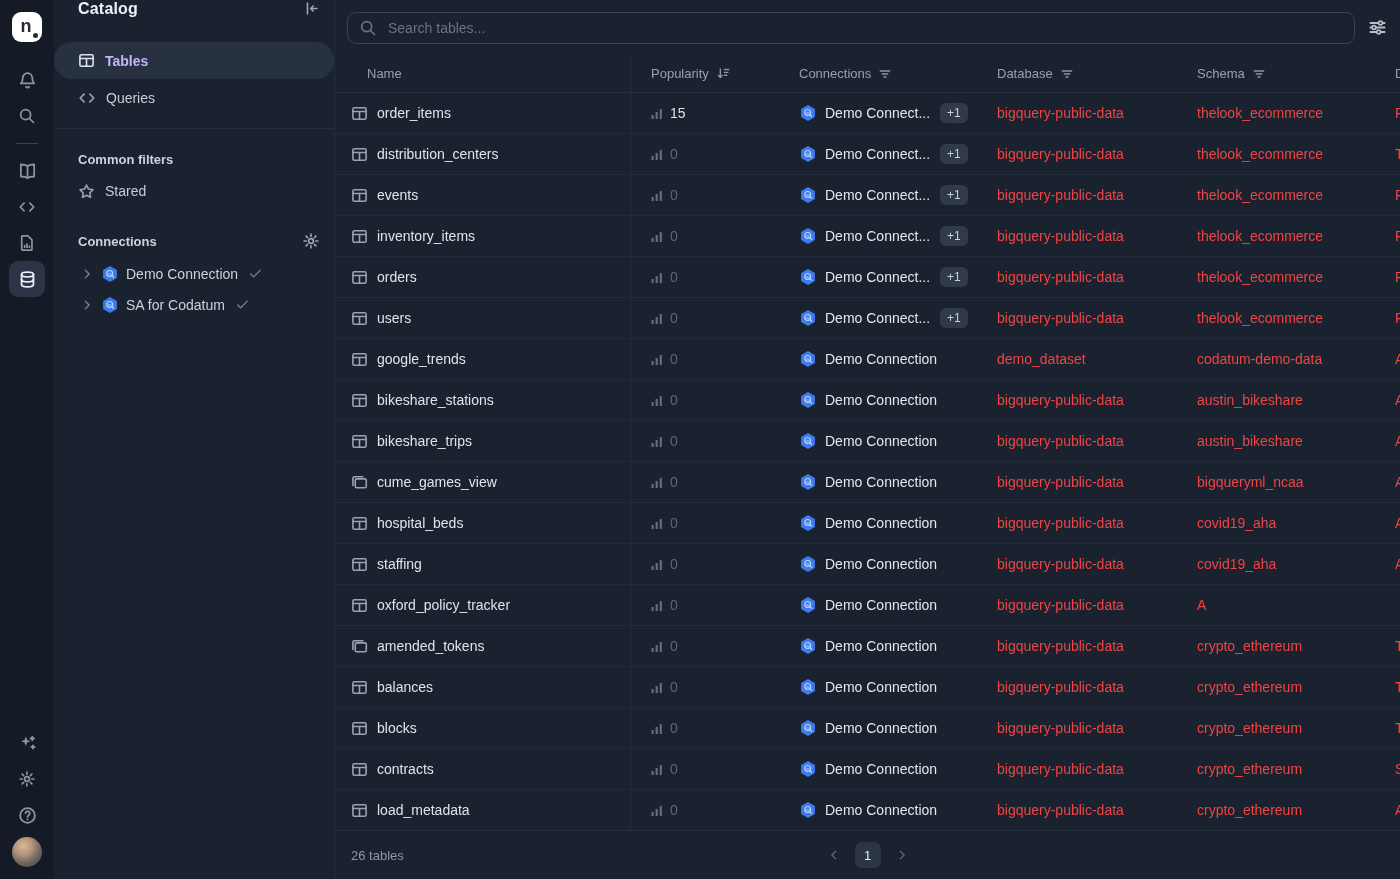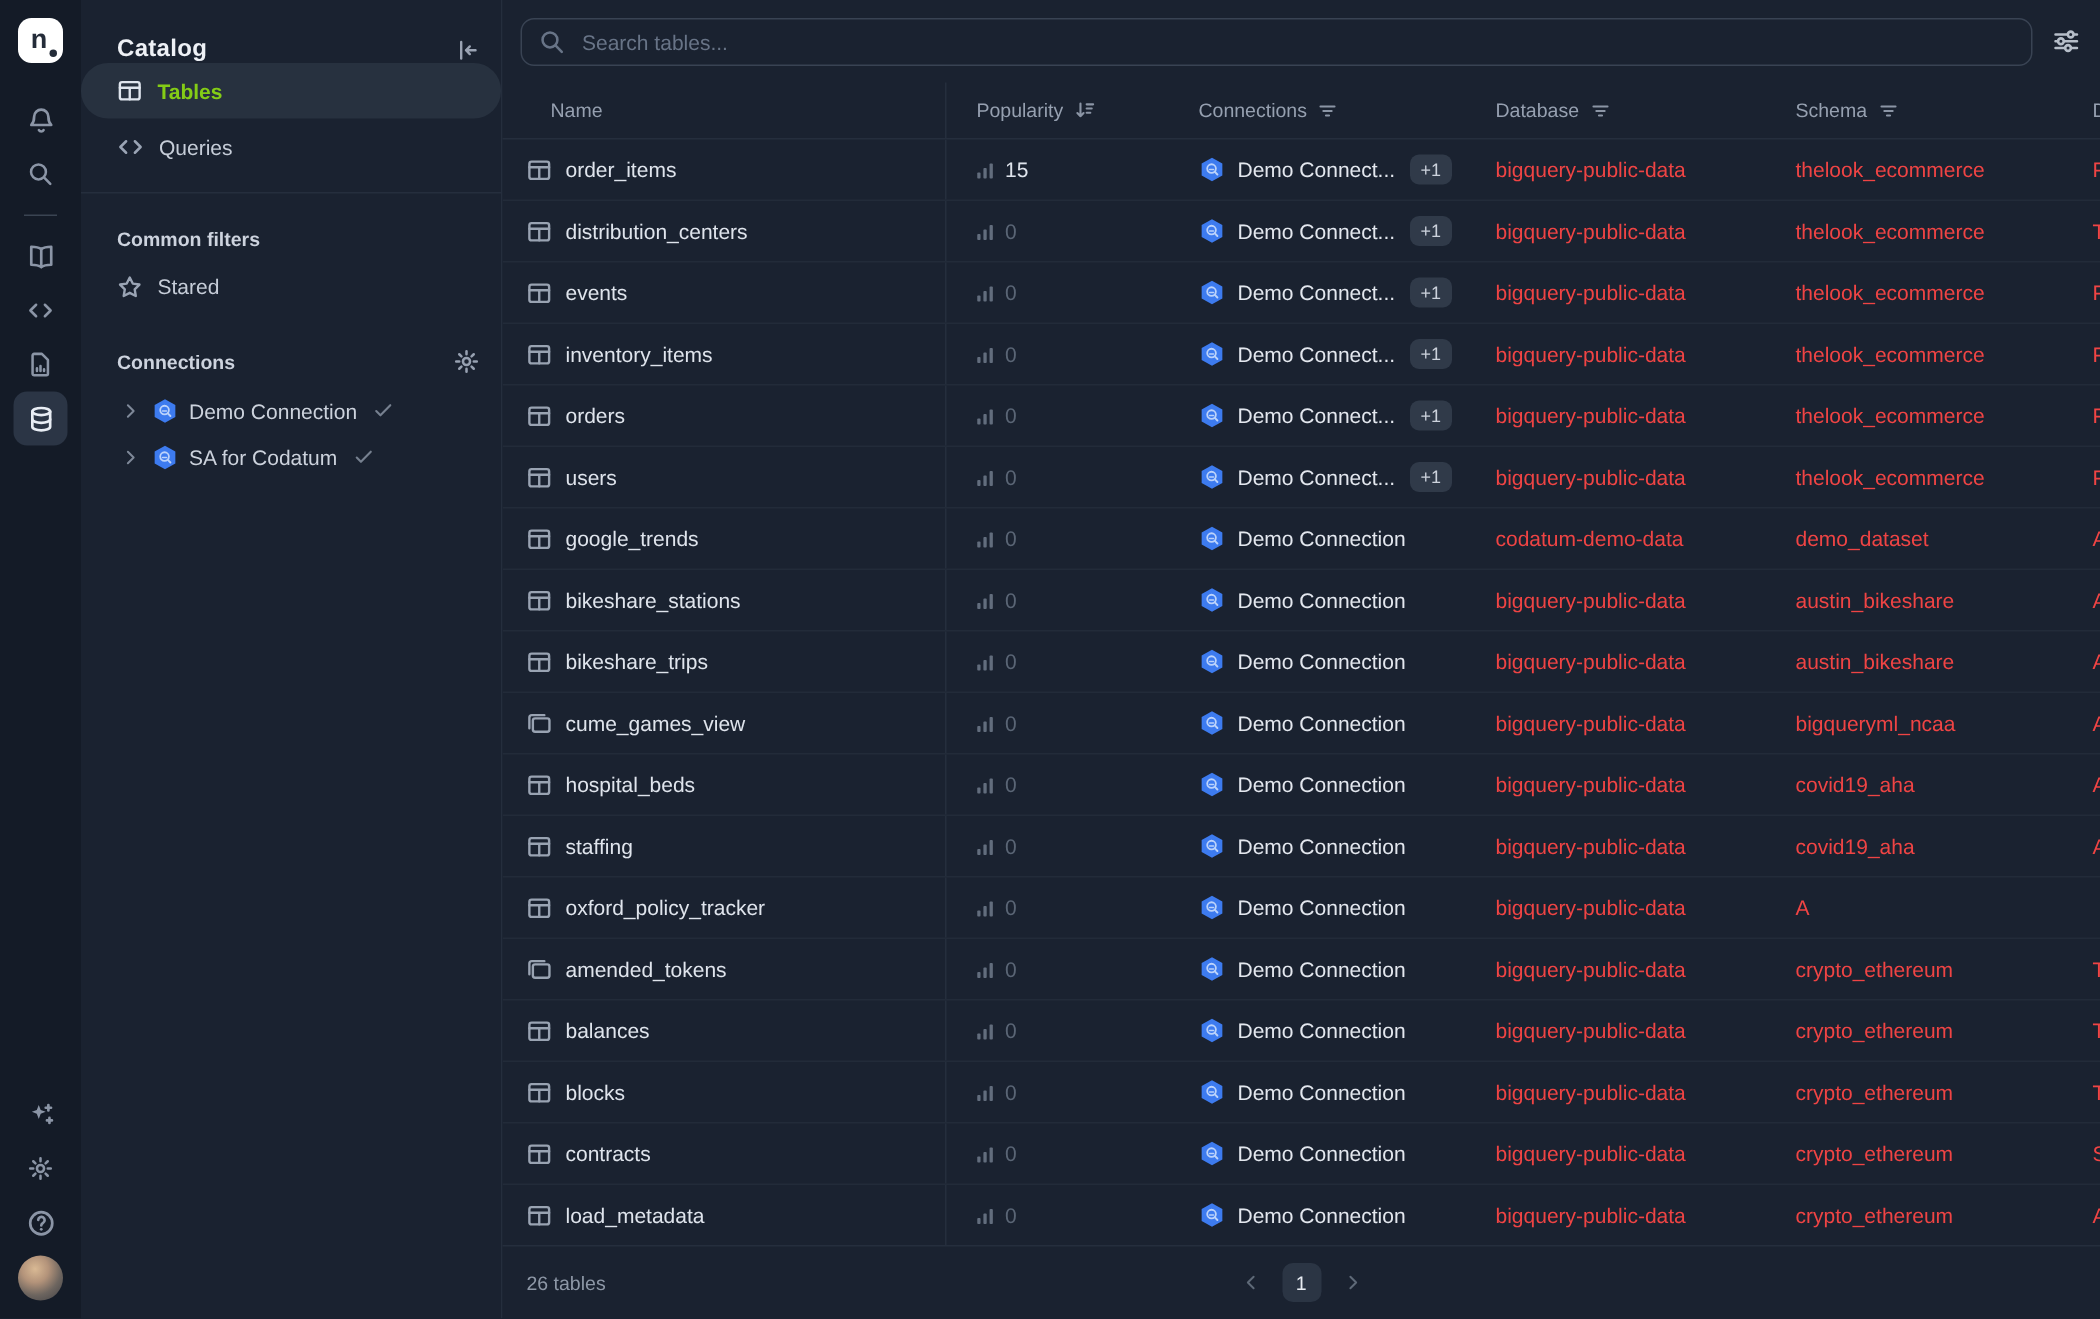--- a/index.html
+++ b/index.html
@@ -22,28 +22,28 @@
   .rail-btn.selected{background:#2b3545;color:#e8edf4;}
   .rail-group{display:flex;flex-direction:column;align-items:center;gap:0;}
   .rail-divider{width:22px;border-top:1px solid #3a4452;margin:9px 0;}
   .rail-spacer{flex:1;}
   .avatar{width:30px;height:30px;border-radius:50%;margin-top:4px;cursor:pointer;
     background:radial-gradient(circle at 38% 30%,#d9b994 0%,#b3937a 32%,#6d655f 62%,#3e3f44 100%);}
 
   
   .sidebar{width:281px;background:#1a2230;border-right:1px solid #252e3d;display:flex;
     flex-direction:column;flex-shrink:0;}
-  .sb-header{height:42px;display:flex;align-items:flex-end;justify-content:space-between;
+  .sb-header{height:42px;display:flex;align-items:flex-start;justify-content:space-between;
     padding:0 14px 0 24px;flex-shrink:0;}
   .sb-title{font-size:16px;font-weight:700;color:#eef1f6;letter-spacing:.2px;}
   .collapse-btn{color:#9aa3b3;cursor:pointer;}
   .sb-item{height:37px;display:flex;align-items:center;gap:10px;padding:0 16px 0 24px;
     font-size:14px;color:#c6cdd8;cursor:pointer;flex-shrink:0;}
   .sb-item .ic{color:#9aa4b4;}
-  .sb-item.selected{background:#27313f;color:#84cc16;font-weight:700;border-radius:18px;}
+  .sb-item.selected{background:#27313f;color:#c4b5fd;font-weight:700;border-radius:18px;}
   .sb-item.selected .ic{color:#dfe5ee;}
   .sb-divider{border-top:1px solid #252e3d;margin-top:12px;}
   .sb-section{margin-top:23px;padding:0 14px 0 24px;display:flex;align-items:center;
     justify-content:space-between;font-size:13px;font-weight:700;color:#cdd3de;}
   .sb-section .ic{color:#97a1b1;cursor:pointer;}
   .sb-sub{height:36px;display:flex;align-items:center;gap:10px;padding:0 16px 0 24px;
     font-size:14px;color:#c6cdd8;cursor:pointer;margin-top:6px;text-align:center;}
   .sb-sub .ic{color:#9aa4b4;}
   .tree{margin-top:8px;}
   .tree-item{height:31px;display:flex;align-items:center;gap:7px;padding:0 16px 0 26px;
@@ -570,22 +570,22 @@
       <span class="ic">
               <svg width="18" height="18" viewBox="0 0 18 18">
                 <path d="M9 1.1 15.9 5v8L9 16.9 2.1 13V5z" fill="#3d7bef"></path>
                 <circle cx="8.7" cy="8.4" r="2.9" fill="none" stroke="#bcd3fb" stroke-width="1.2"></circle>
                 <path d="M10.9 10.6l1.7 1.7" stroke="#bcd3fb" stroke-width="1.3" stroke-linecap="round"></path>
                 <path d="M7.4 9h2.6" stroke="#bcd3fb" stroke-width="1.1" stroke-linecap="round"></path>
               </svg>
             </span>
       <span class="conn-label">Demo Connection</span>
     </div>
+    <div class="tc schema">demo_dataset</div>
     <div class="tc db">codatum-demo-data</div>
-    <div class="tc schema">demo_dataset</div>
     <div class="tc desc">A</div>
   </div>
         <div class="trow">
     <div class="tc name">
       <span class="ic type-ic">
               <svg width="17" height="17" viewBox="0 0 16 16" fill="none" stroke="currentColor" stroke-width="1.5" stroke-linecap="round" stroke-linejoin="round">
                 <rect x="1.8" y="2.6" width="12.4" height="10.8" rx="1.4"></rect>
                 <path d="M1.8 6.1h12.4M8 6.1v7.3"></path>
               </svg>
             </span>

